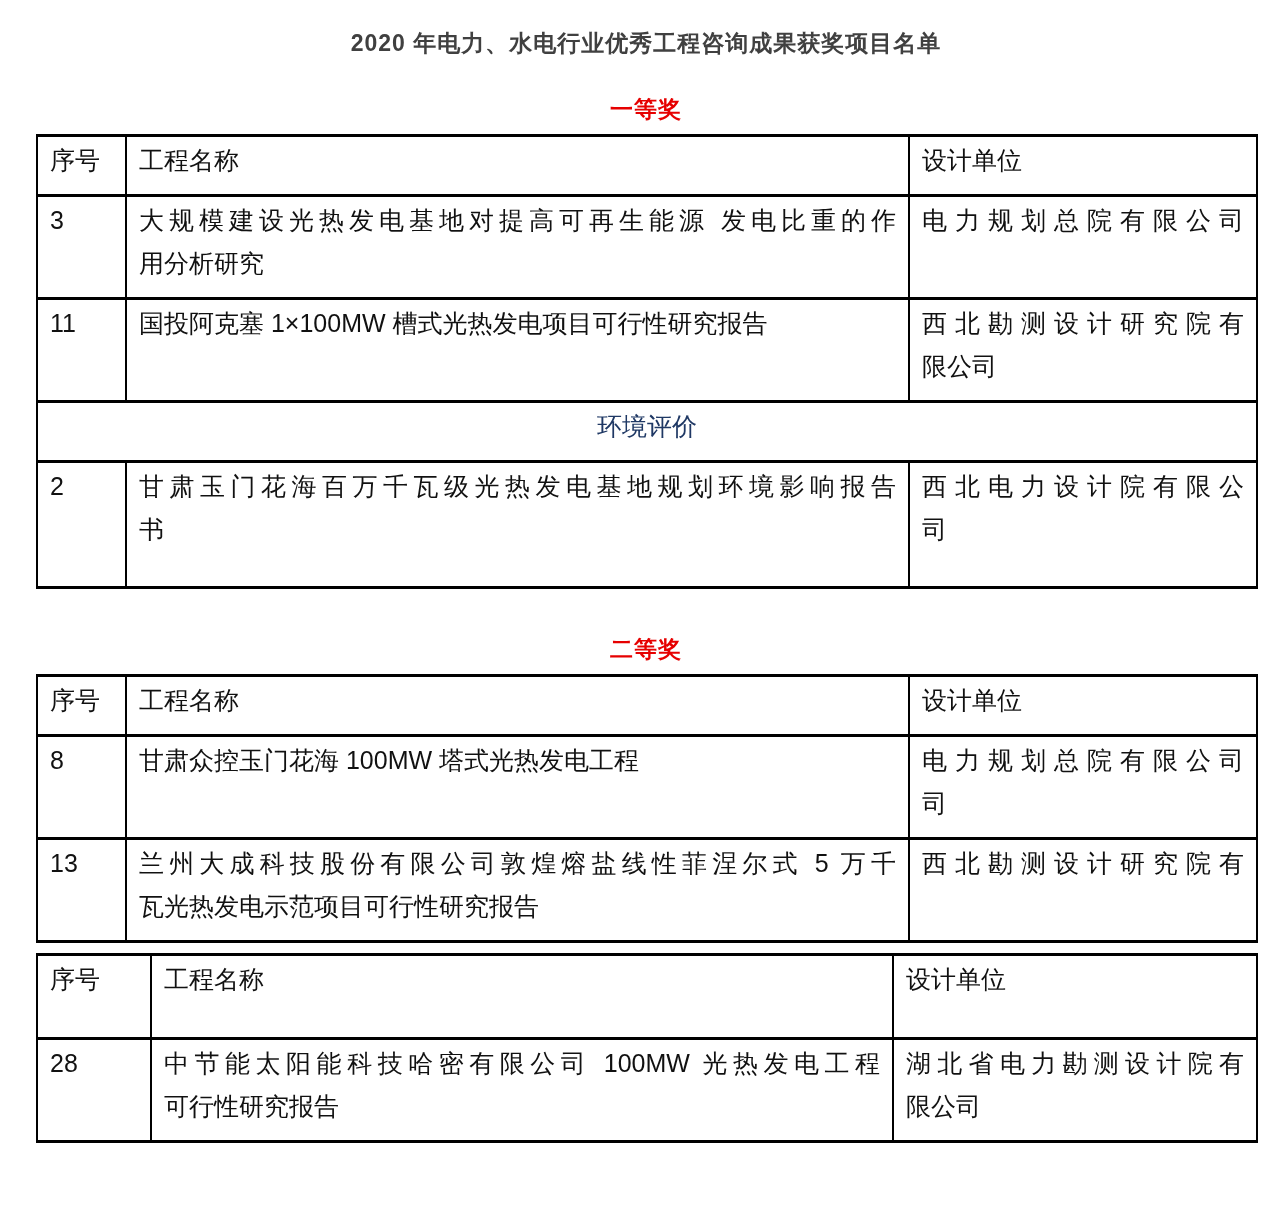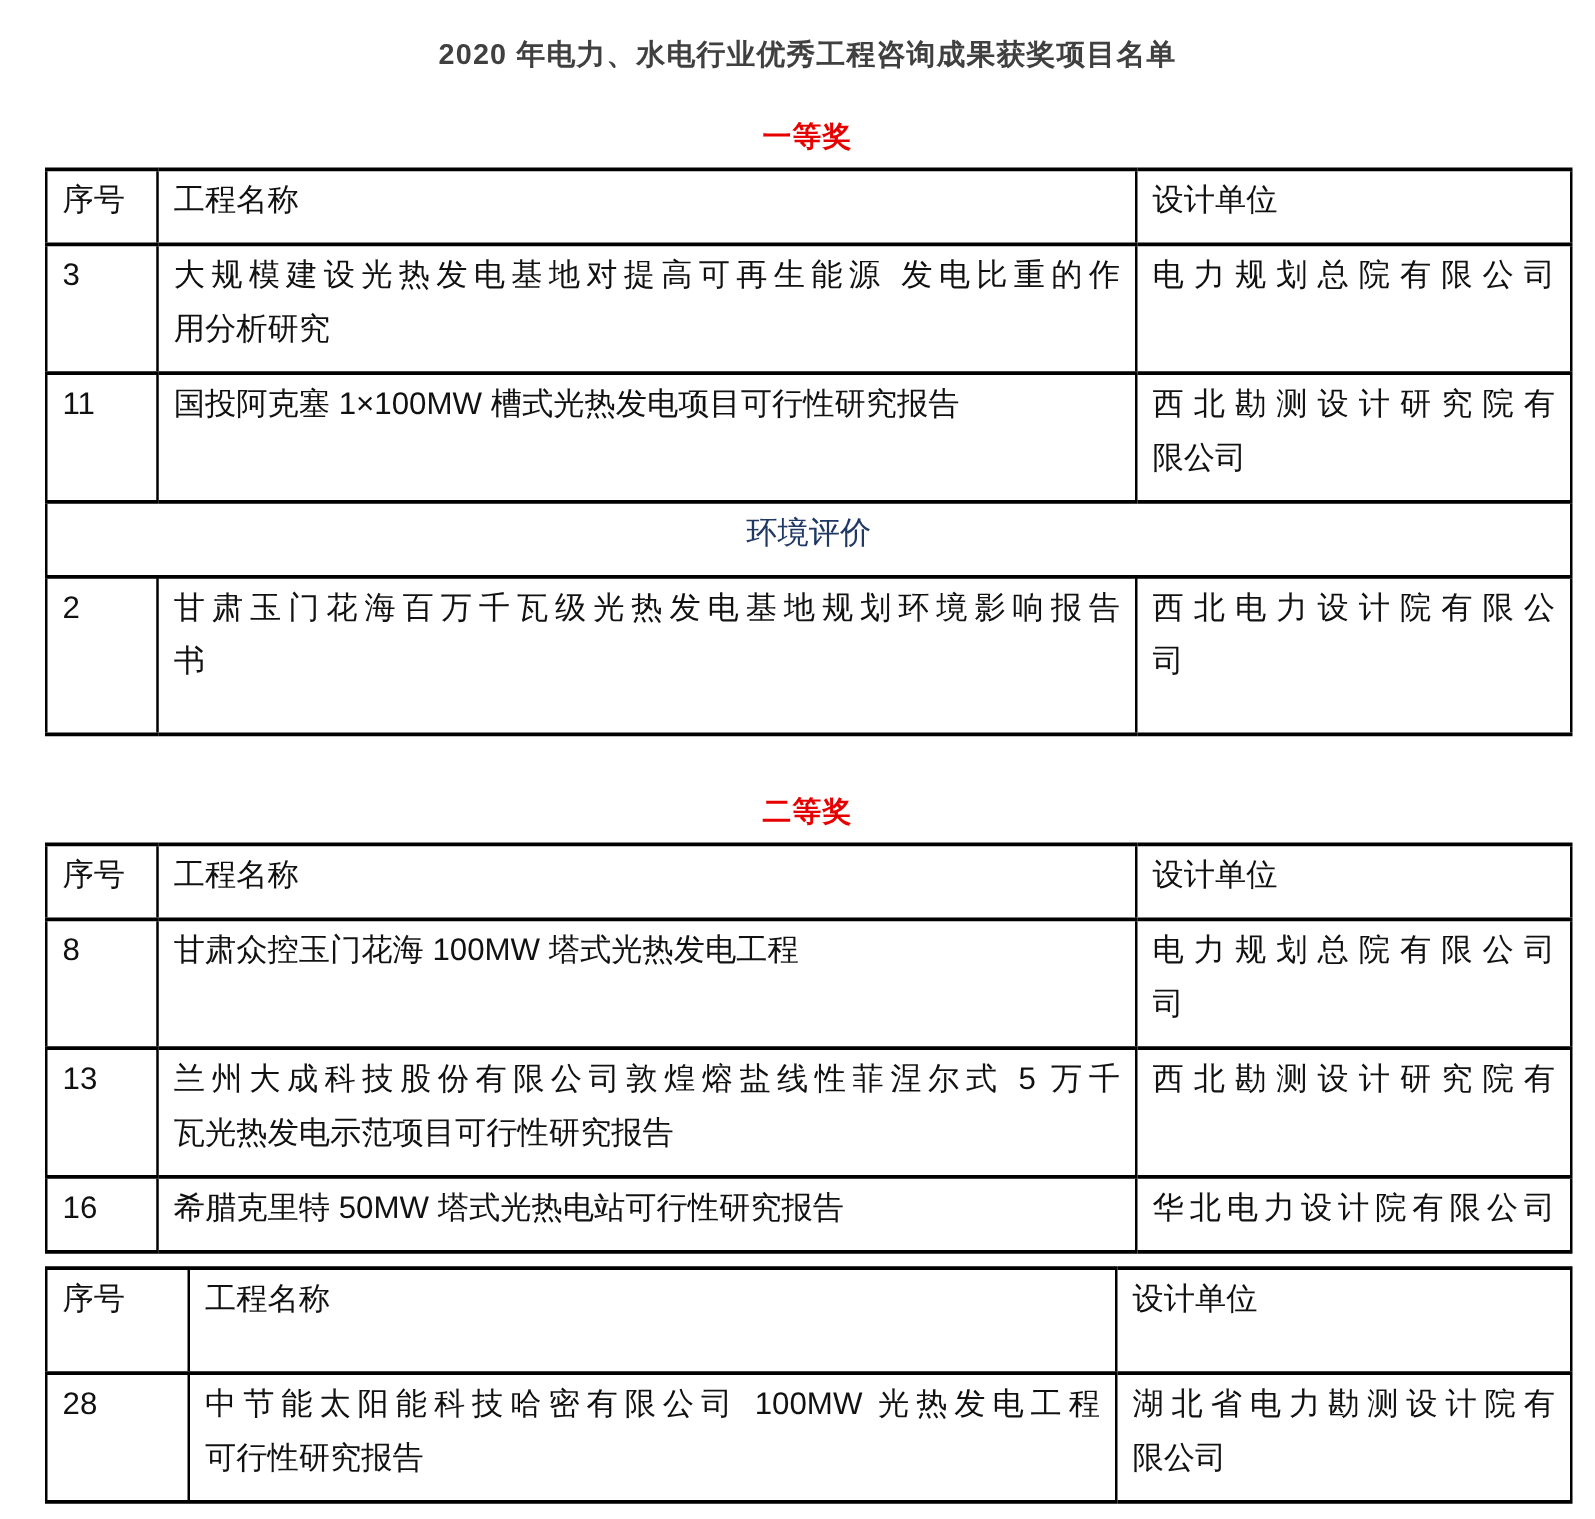--- a/index.html
+++ b/index.html
@@ -145,25 +145,20 @@
           </td>
     </tr>
     <tr style="height:87px">
       <td class="cell-no">13</td>
       <td class="cell-name">
             <div class="jline">兰州大成科技股份有限公司敦煌熔盐线性菲涅尔式 5 万千</div>
             <div>瓦光热发电示范项目可行性研究报告</div>
           </td>
       <td class="cell-unit dist">西北勘测设计研究院有</td>
     </tr>
-    <tr style="height:40px">
-      <td class="cell-no">16</td>
-      <td class="cell-name">希腊克里特 50MW 塔式光热电站可行性研究报告</td>
-      <td class="cell-unit dist">华北电力设计院有限公司</td>
-    </tr>
   </tbody>
     </table>
 
 
   <table class="awards t3">
     <colgroup>
         <col style="width:114px">
         <col style="width:742px">
         <col style="width:364px">
       </colgroup>

